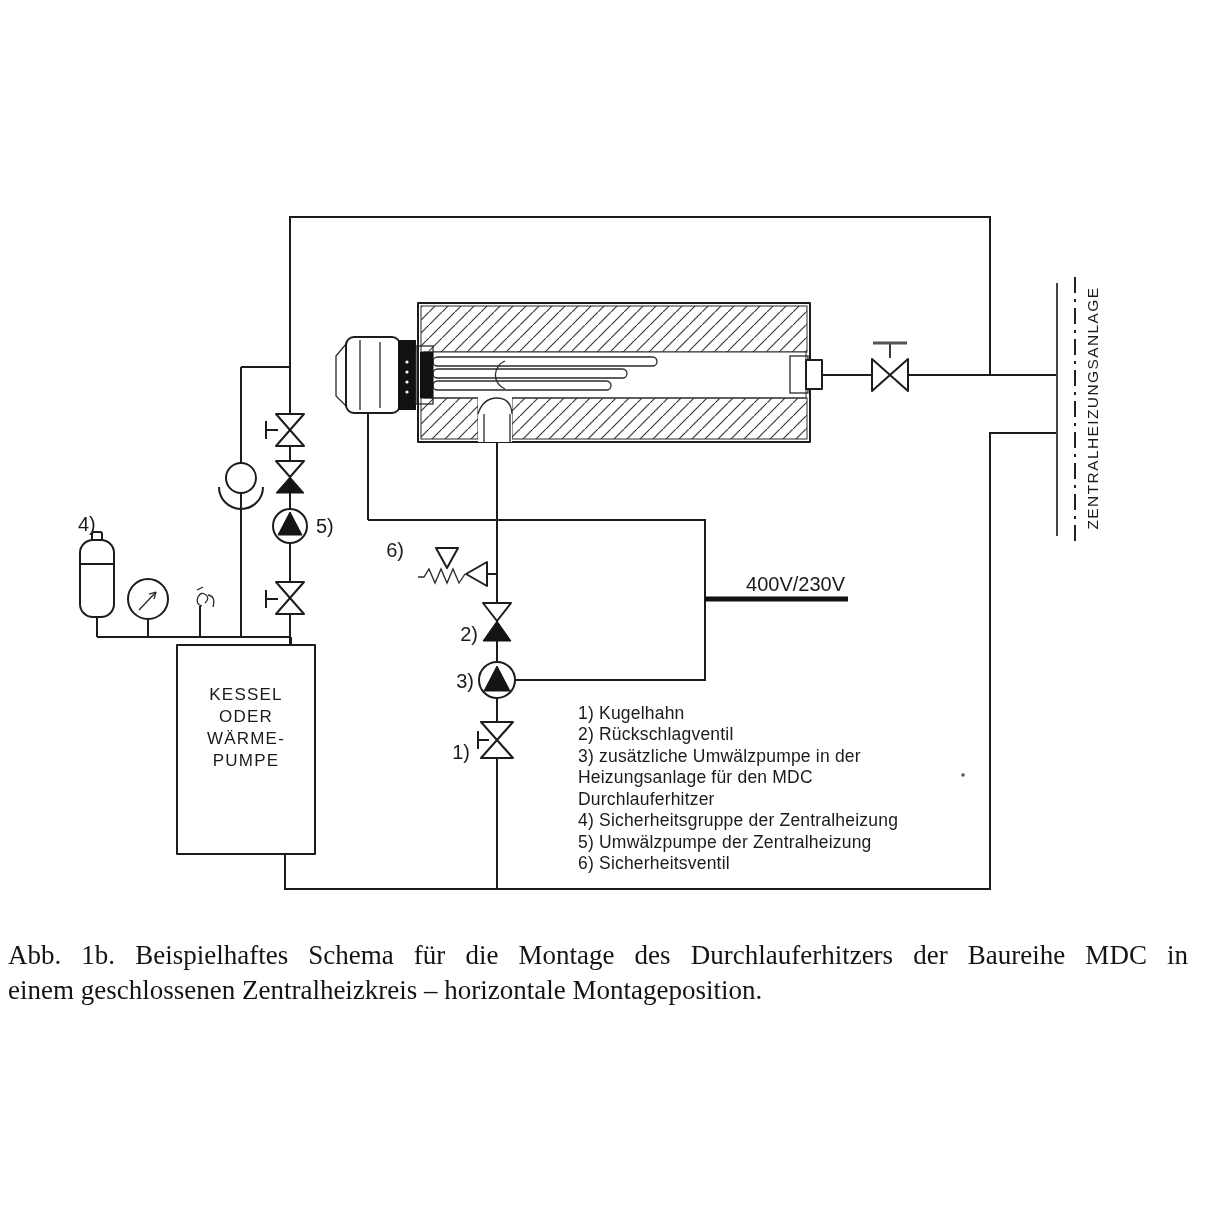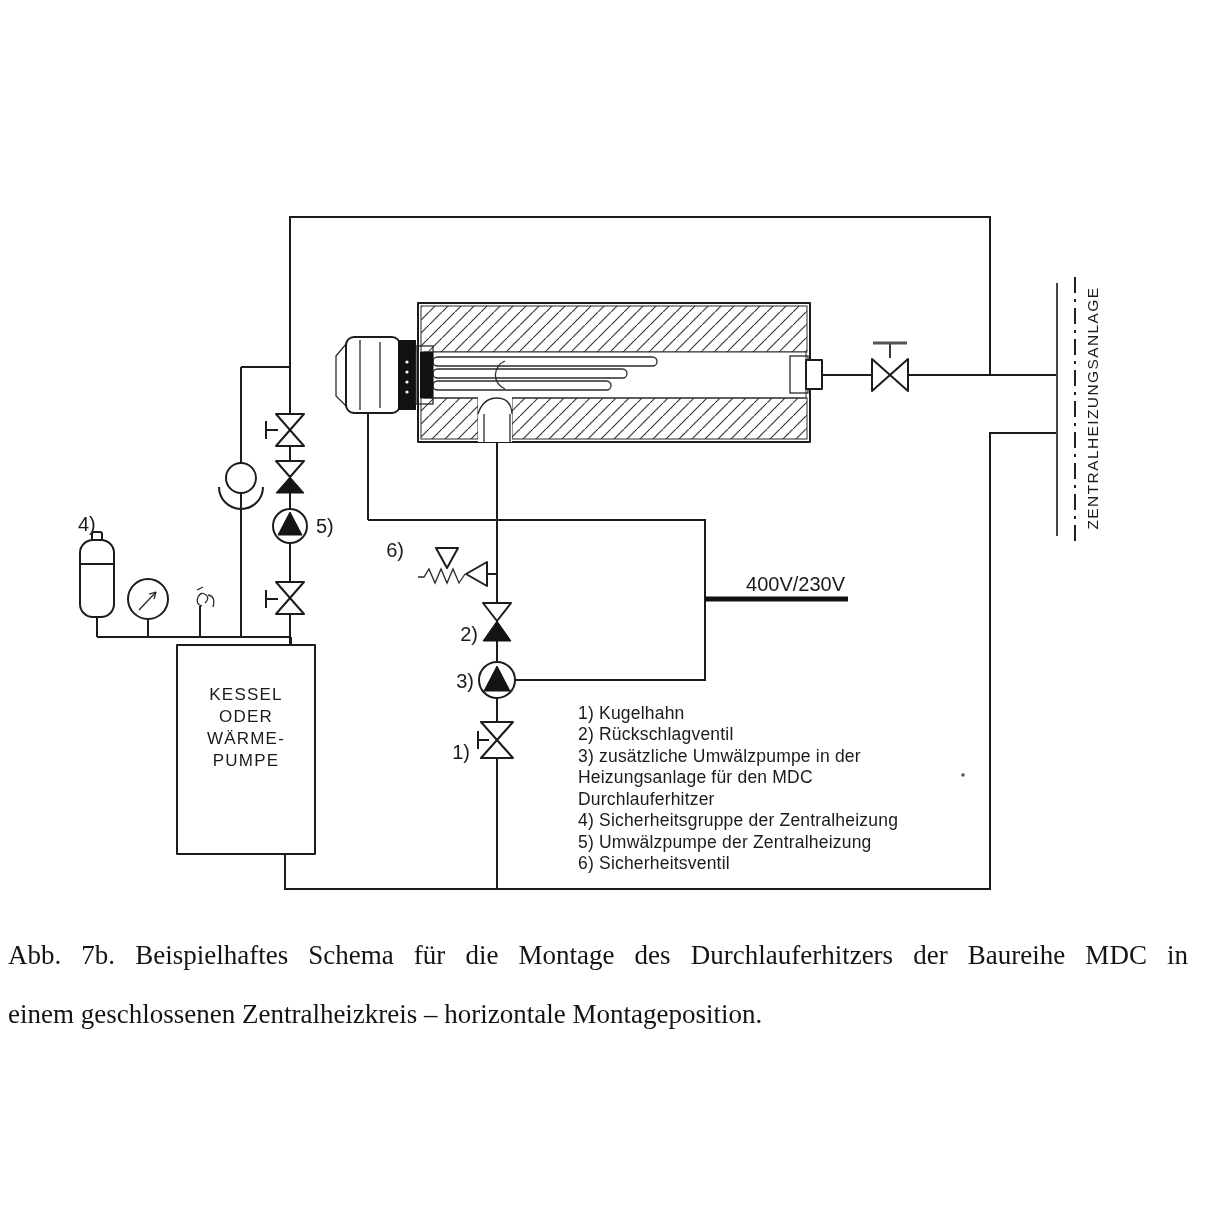--- a/index.html
+++ b/index.html
@@ -11,21 +11,21 @@
   svg .wsym{fill:#ffffff;stroke:#1c1c1c;stroke-width:2;stroke-linejoin:round;}
   svg .bsym{fill:#141414;stroke:#141414;stroke-linejoin:round;}
   svg text{fill:#1b1b1b;font-family:"Liberation Sans",sans-serif;}
   .lbl{font-size:20px;}
   .legend{font-size:17.5px;letter-spacing:.2px;}
   .kessel{font-size:17px;letter-spacing:1.2px;}
   .vert{font-size:15.5px;letter-spacing:1.4px;}
   #caption{position:absolute;left:8px;top:938px;width:1180px;
            font-family:"Liberation Serif",serif;font-size:27px;line-height:35px;color:#141414;}
   #caption .l1{text-align:justify;text-align-last:justify;}
-  #caption .l2{text-align:left;margin-top:24px;}
+  #caption .l2{text-align:left;}
 </style>
 </head>
 <body>
 
 <div id="page">
 <svg width="1214" height="930" viewBox="0 0 1214 930">
   <defs>
     <pattern id="hatch" patternUnits="userSpaceOnUse" width="13" height="13">
       <line x1="0" y1="13" x2="13" y2="0" stroke="#3a3a3a" stroke-width="1.2"></line>
     </pattern>
@@ -208,16 +208,16 @@
     <text class="legend" x="578" y="783">Heizungsanlage für den MDC</text>
     <text class="legend" x="578" y="805">Durchlauferhitzer</text>
     <text class="legend" x="578" y="826">4) Sicherheitsgruppe der Zentralheizung</text>
     <text class="legend" x="578" y="848">5) Umwälzpumpe der Zentralheizung</text>
     <text class="legend" x="578" y="869">6) Sicherheitsventil</text>
     <circle cx="963" cy="775" r="1.8" fill="#555"></circle>
   </g>
 </svg>
 
 <div id="caption">
-  <div class="l1">Abb. 7b. Beispielhaftes Schema für die Montage des Durchlauferhitzers der Baureihe MDC in</div>
+  <div class="l1">Abb. 1b. Beispielhaftes Schema für die Montage des Durchlauferhitzers der Baureihe MDC in</div>
   <div class="l2">einem geschlossenen Zentralheizkreis – horizontale Montageposition.</div>
 </div>
 </div>
 
 </body></html>

